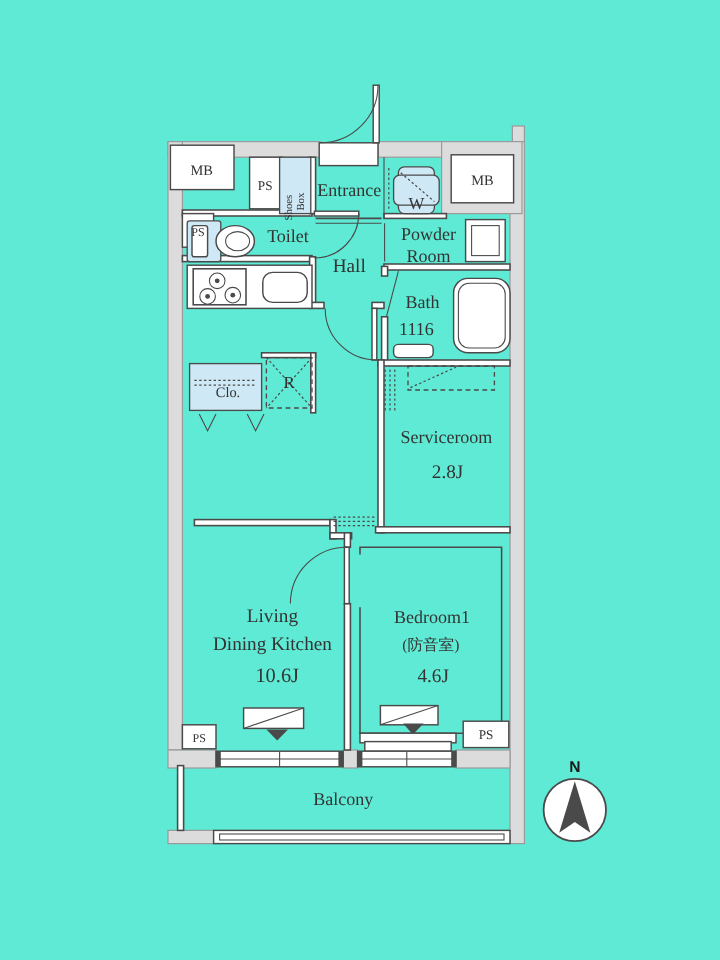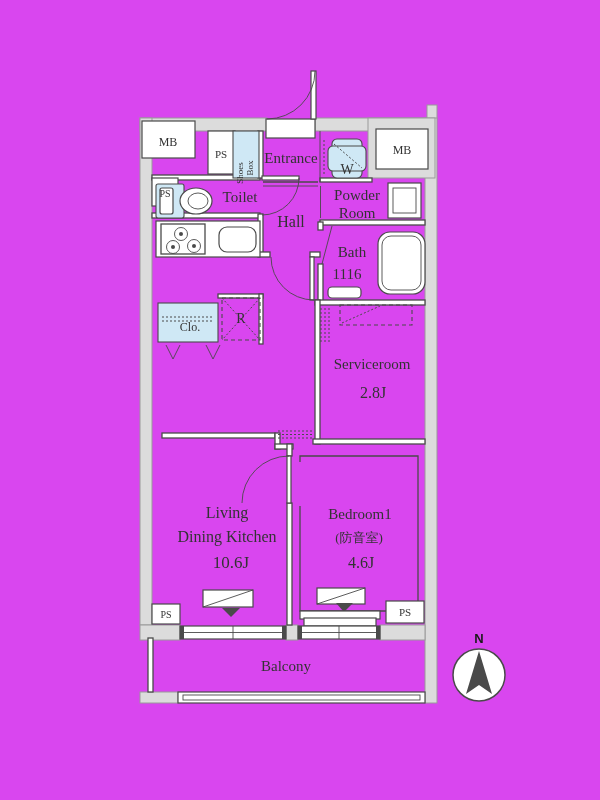--- a/index.html
+++ b/index.html
@@ -1,20 +1,20 @@
 <!DOCTYPE html>
 <html style="--wall-fill: #dcdcdc; --wall-stroke: #9a9a9a; --line: #4a4a4a; --fixture-blue: #cfe8f5; --text: #333333; --compass: #1a1a1a;"><head>
 <meta charset="utf-8">
 <style>
   :root{
     --wall-fill:#dcdcdc; --wall-stroke:#9a9a9a; --line:#4a4a4a;
     --fixture-blue:#cfe8f5; --text:#333333; --compass:#1a1a1a;
   }
   html,body{margin:0;padding:0;background:#fff;}
-  .page{width:600px;height:800px;position:relative;background:#d946ef;overflow:hidden;}
+  .page{width:600px;height:800px;position:relative;background:#5eead4;overflow:hidden;}
   svg{display:block;}
   .wg{fill:var(--wall-fill);stroke:var(--wall-stroke);stroke-width:1;}
   .ww{fill:#ffffff;stroke:var(--line);stroke-width:1.3;}
   .wb{fill:#ffffff;stroke:var(--line);stroke-width:1.2;}
   .ln{fill:none;stroke:var(--line);stroke-width:1.3;}
   .thin{stroke-width:0.9;}
   .blue{fill:var(--fixture-blue);stroke:var(--line);stroke-width:1.1;}
   .dash{fill:none;stroke:var(--line);stroke-width:1.1;stroke-dasharray:4 3;}
   .dash2{fill:none;stroke:var(--line);stroke-width:1;stroke-dasharray:2 2;}
   .blk{fill:var(--line);stroke:none;}

